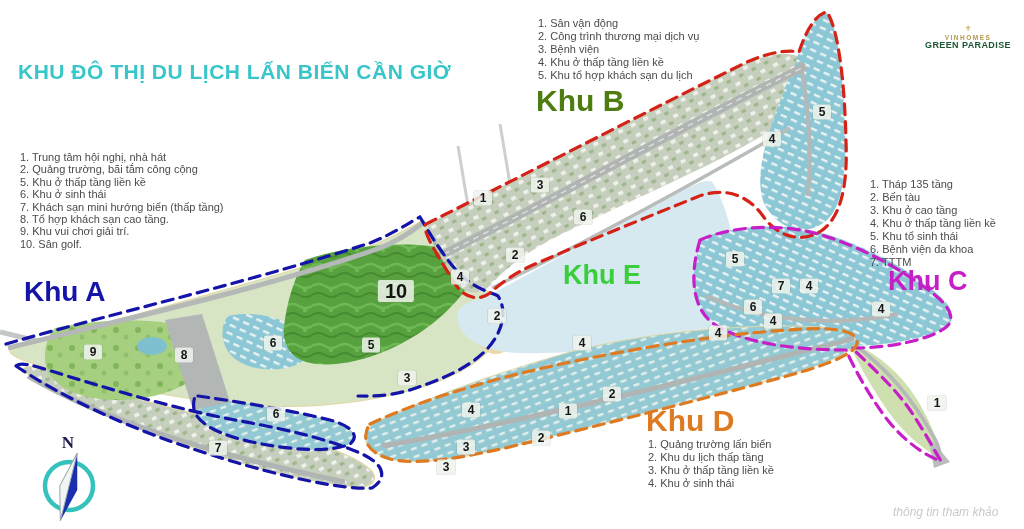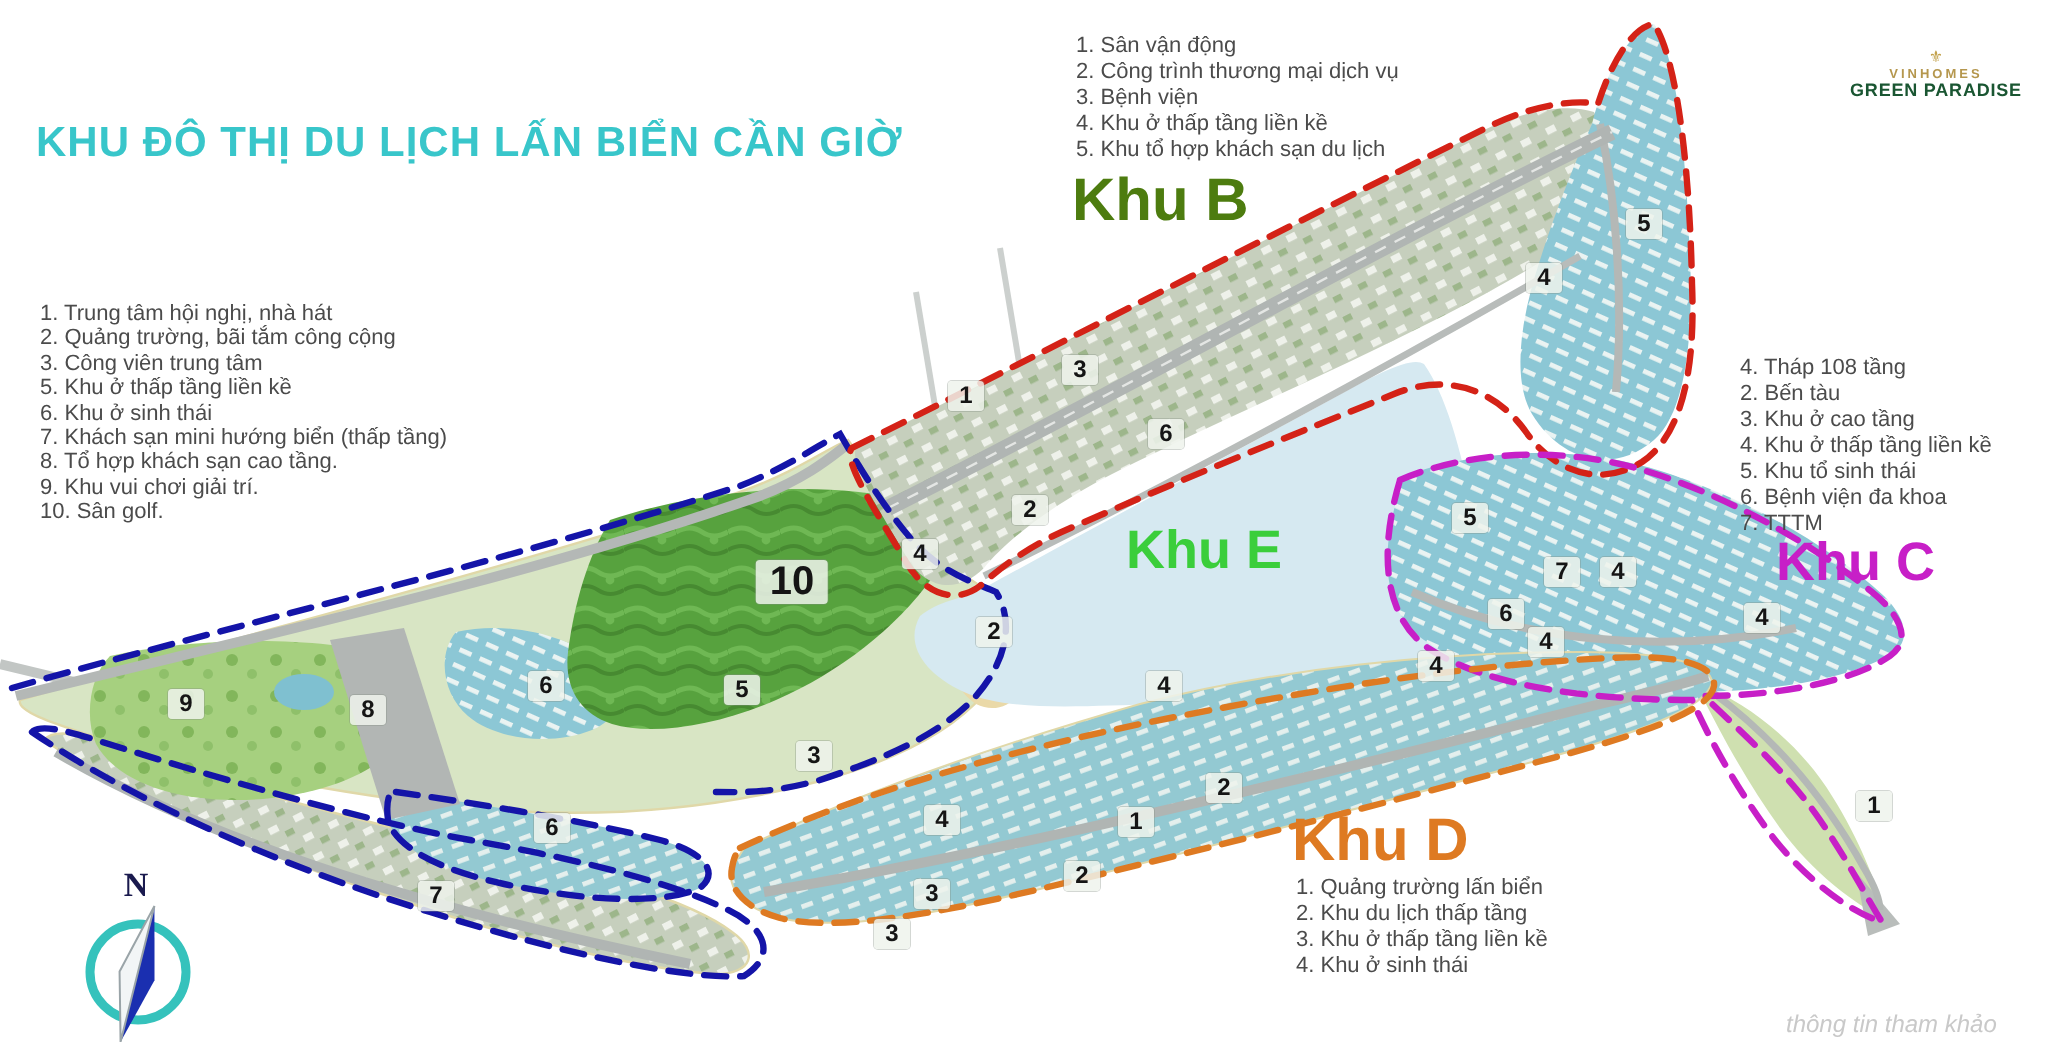--- a/index.html
+++ b/index.html
@@ -190,31 +190,31 @@
       <div>2. Công trình thương mại dịch vụ</div>
       <div>3. Bệnh viện</div>
       <div>4. Khu ở thấp tầng liền kề</div>
       <div>5. Khu tổ hợp khách sạn du lịch</div>
     </div>
   <div id="label-b" class="zone-label" style="color: #4d7c0f;">Khu B</div>
 
   <div id="list-a" class="legend">
       <div>1. Trung tâm hội nghị, nhà hát</div>
       <div>2. Quảng trường, bãi tắm công cộng</div>
-      <div>3. Công viên trung tâm</div>
       <div>5. Khu ở thấp tầng liền kề</div>
       <div>6. Khu ở sinh thái</div>
       <div>7. Khách sạn mini hướng biển (thấp tầng)</div>
       <div>8. Tổ hợp khách sạn cao tầng.</div>
       <div>9. Khu vui chơi giải trí.</div>
       <div>10. Sân golf.</div>
     </div>
+  <div id="label-a" class="zone-label" style="color: rgb(20, 20, 168);">Khu A</div>
 
   <div id="list-c" class="legend">
-      <div>4. Tháp 108 tầng</div>
+      <div>1. Tháp 135 tầng</div>
       <div>2. Bến tàu</div>
       <div>3. Khu ở cao tầng</div>
       <div>4. Khu ở thấp tầng liền kề</div>
       <div>5. Khu tổ sinh thái</div>
       <div>6. Bệnh viện đa khoa</div>
       <div>7. TTTM</div>
     </div>
   <div id="label-d" class="zone-label" style="color: rgb(222, 122, 34);">Khu D</div>
 
   <div id="label-c" class="zone-label" style="color: rgb(199, 31, 199);">Khu C</div>

